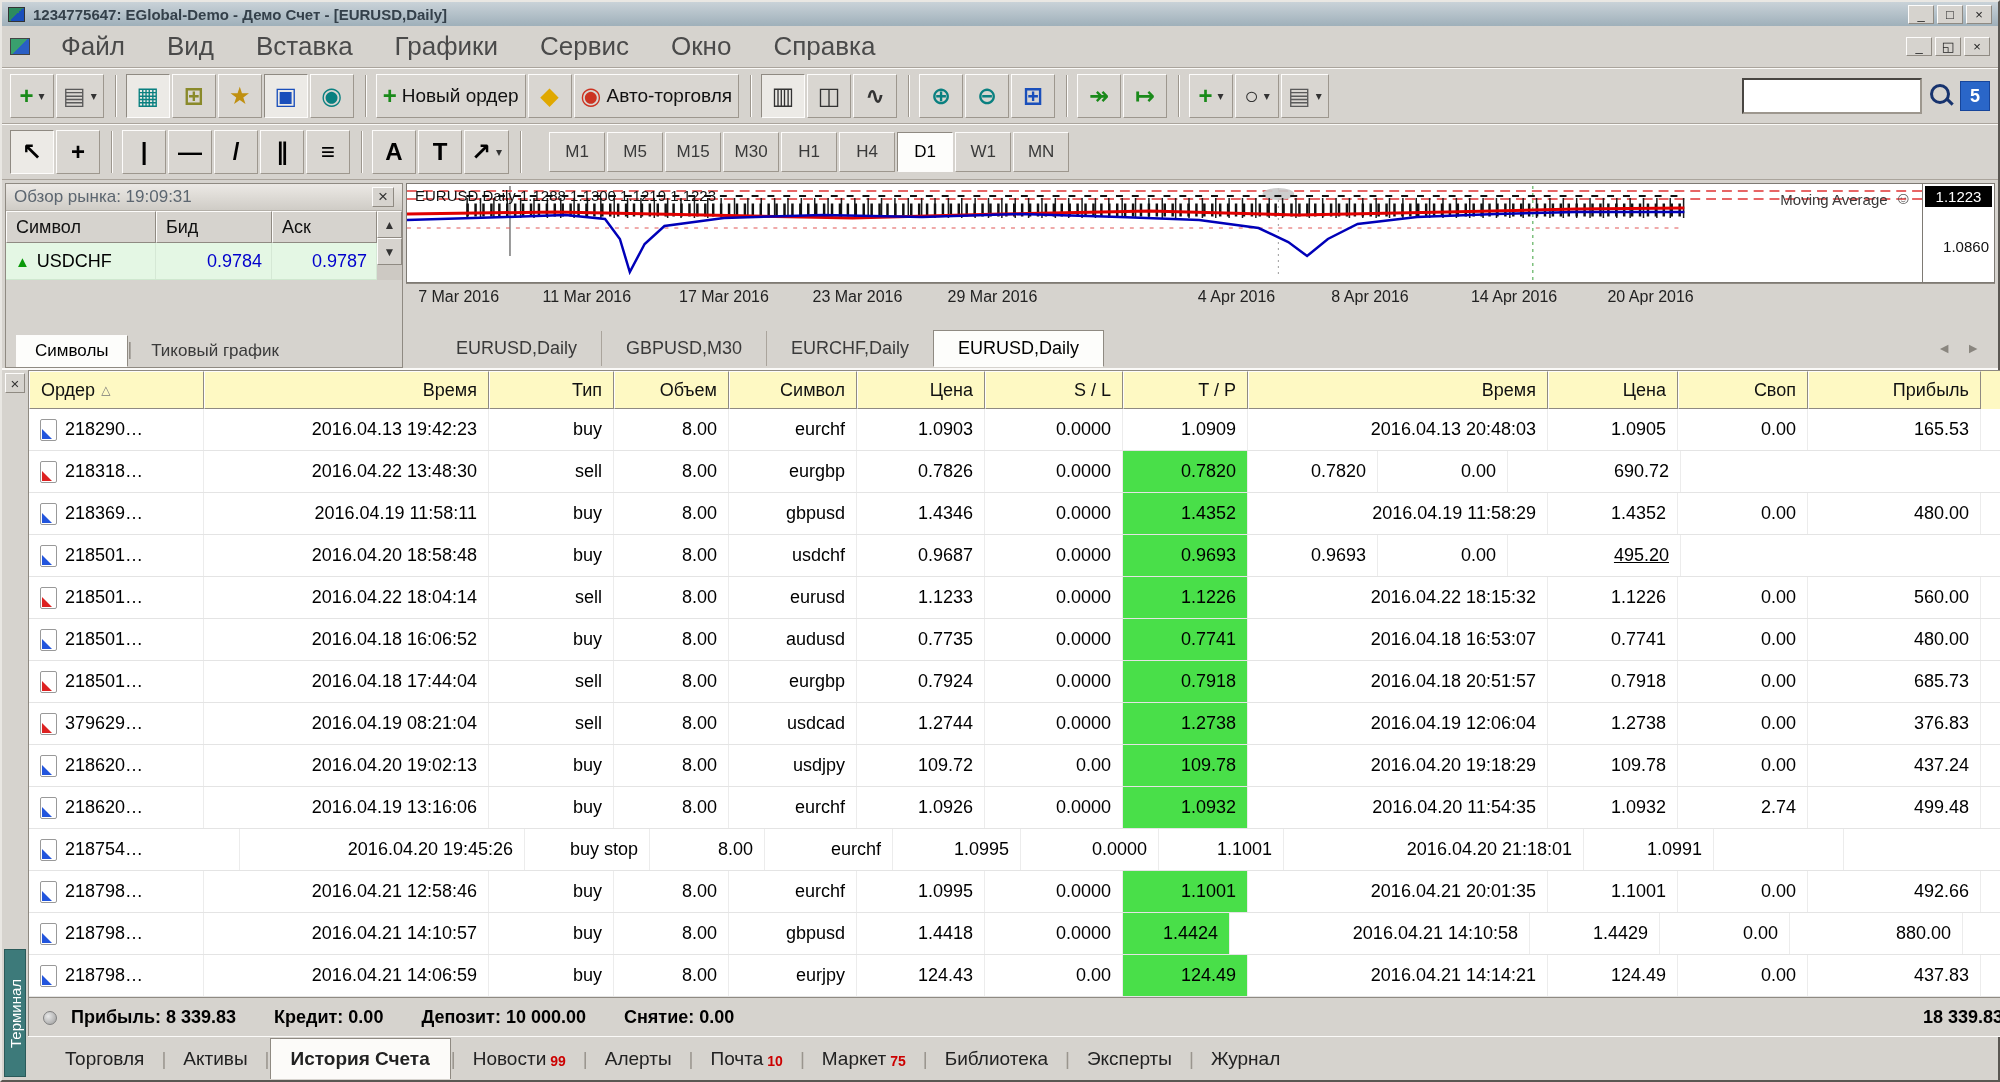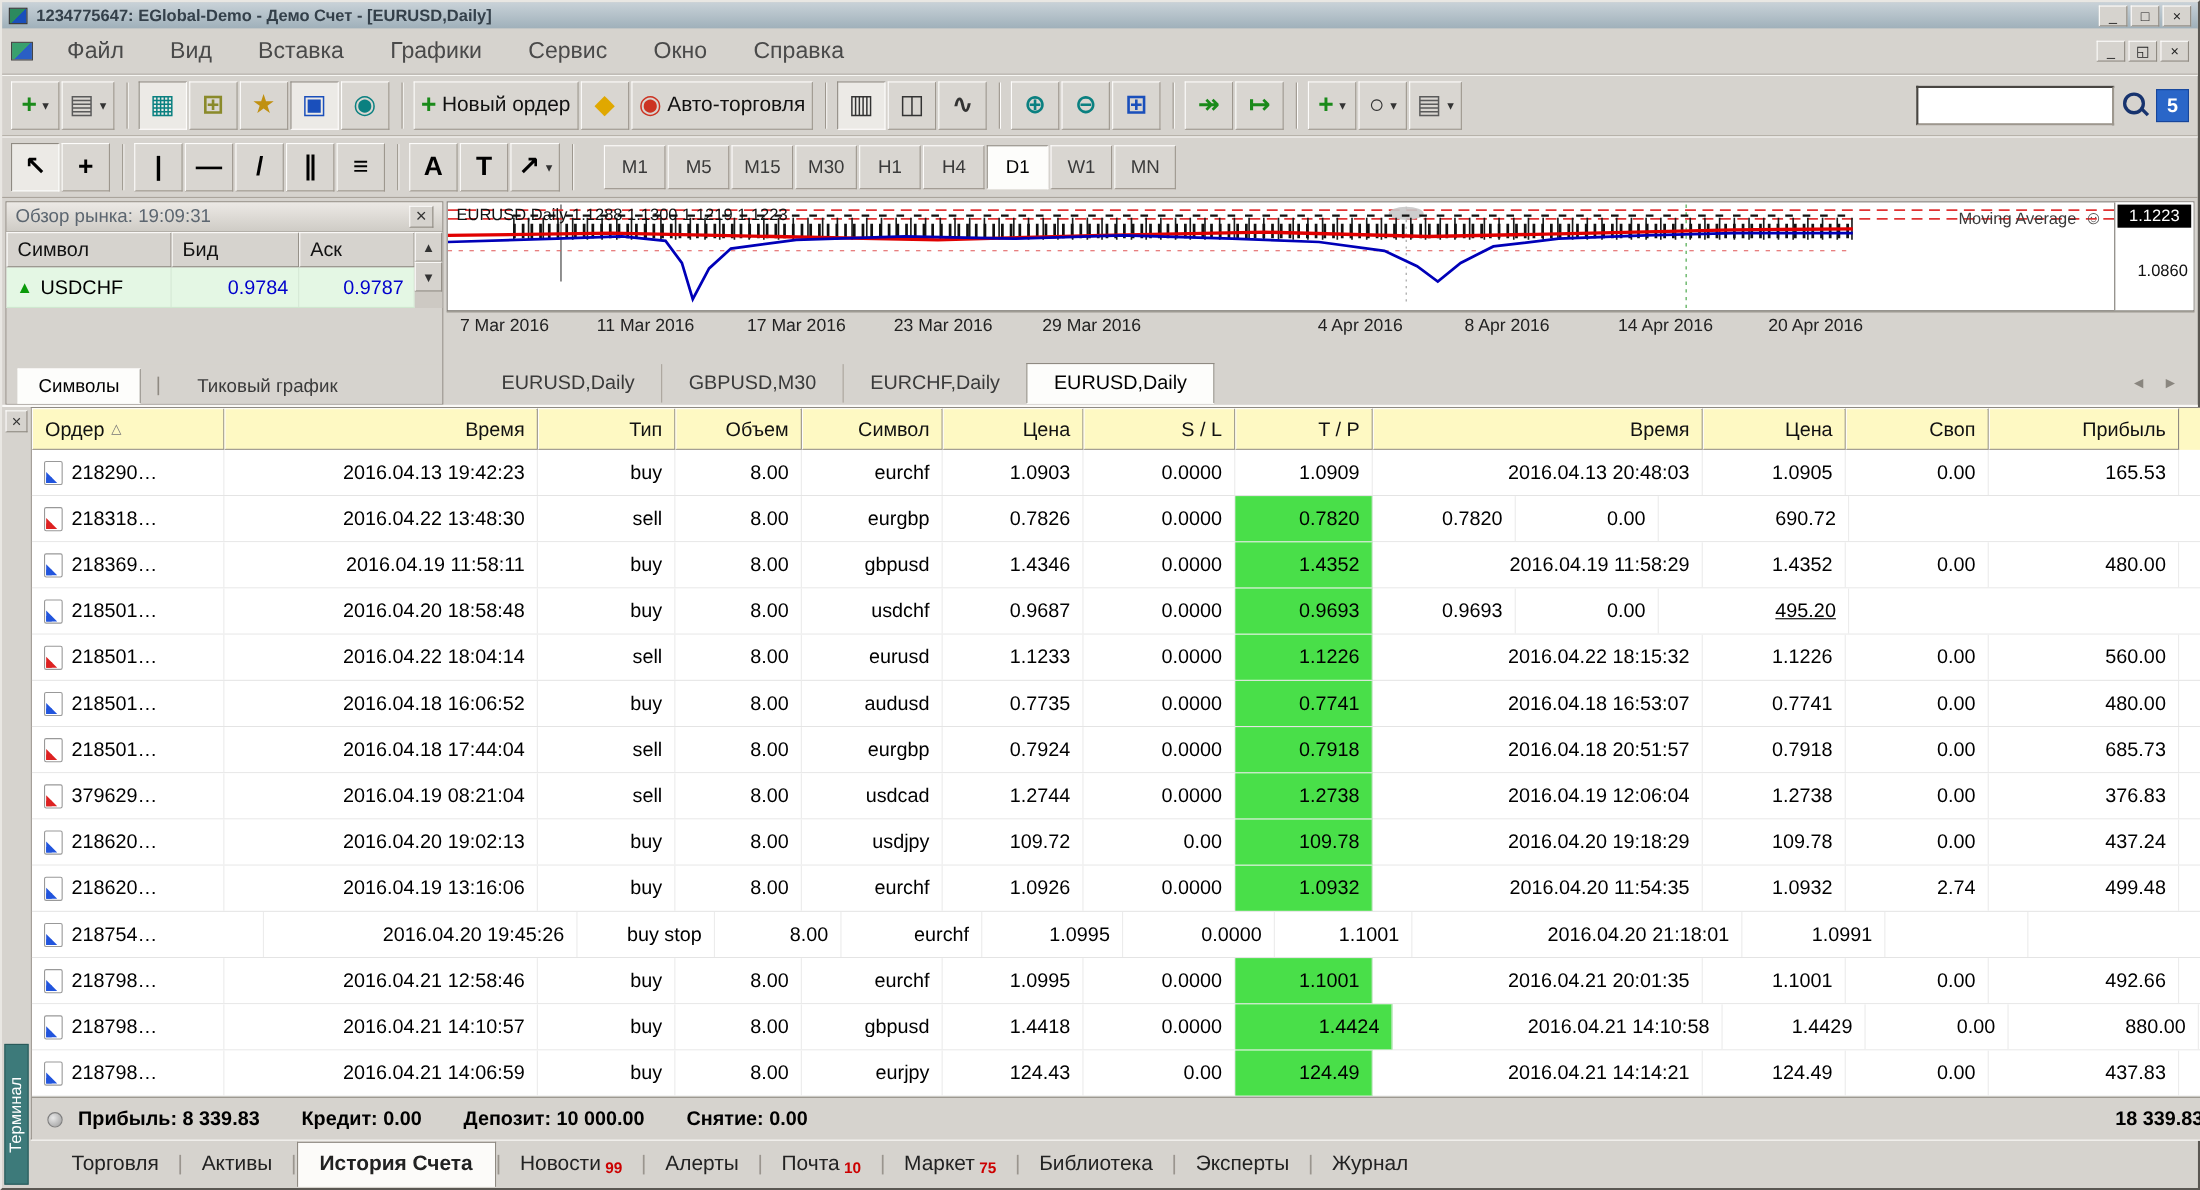--- a/index.html
+++ b/index.html
@@ -12,21 +12,21 @@
   .titlebar { height:24px; flex:0 0 24px; background:linear-gradient(#c9d2d8,#9fb0ba); display:flex; align-items:center; padding:0 6px; gap:8px; }
   .appicon { width:17px; height:15px; background:linear-gradient(135deg,#2c8a5f 50%,#1a4fbb 50%); border:1px solid #333; }
   .ttext { font-size:15px; font-weight:bold; color:#34404a; white-space:nowrap; }
   .winbtns { margin-left:auto; display:flex; gap:3px; }
   .wbtn { width:26px; height:19px; display:flex; align-items:center; justify-content:center; font-size:13px; line-height:1; background:#d6d3ce; border:1px solid; border-color:#fdfcfb #8f8a82 #8f8a82 #fdfcfb; color:#222; }
 
   
   .menubar { height:42px; flex:0 0 42px; display:flex; align-items:center; padding:0 8px; border-bottom:1px solid #aaa49c; background:#d6d3ce; }
   .mdi-icon { width:20px; height:17px; background:linear-gradient(135deg,#39a06e 50%,#2a5fc4 50%); border:1px solid #444; margin-right:10px; }
   .menu-items { display:flex; }
-  .menu-item { padding:6px 21px; font-size:21px; color:#4a4a4a; }
+  .menu-item { padding:6px 21px; font-size:26px; color:#4a4a4a; }
   .mdibtns { margin-left:auto; display:flex; gap:3px; }
 
   
   .toolbar { height:56px; flex:0 0 56px; display:flex; align-items:center; padding:0 8px; border-top:1px solid #fbfaf8; border-bottom:1px solid #aaa49c; }
   .tbgroup { display:flex; align-items:center; }
   .tbtn { min-width:44px; height:44px; padding:0 6px; display:flex; align-items:center; justify-content:center; gap:5px; border:1px solid; border-color:#fdfcfb #9d978e #9d978e #fdfcfb; background:#d9d6d1; margin-right:2px; }
   .tbtn.pressed { border-color:#8f8a82 #fdfcfb #fdfcfb #8f8a82; background:#eceae6; }
   .glyph { font-size:24px; line-height:1; font-weight:bold; }
   .tlabel { font-size:19px; color:#111; white-space:nowrap; }
   .dd { font-size:12px; color:#333; }
@@ -52,21 +52,21 @@
   .mw-grid { flex:1; }
   .mw-cols { display:flex; height:32px; background:#d6d3ce; }
   .mw-col { display:flex; align-items:center; padding:0 9px; font-size:18px; color:#111; border:1px solid; border-color:#fdfcfb #8f8a82 #8f8a82 #fdfcfb; }
   .mw-row { display:flex; height:37px; background:#e4f7e4; border-bottom:1px solid #cfe8cf; }
   .mw-cell { display:flex; align-items:center; padding:0 9px; font-size:18px; border-right:1px solid #d5e8d5; }
   .mw-cell.num { justify-content:flex-end; color:#0000cc; }
   .up-arrow { color:#0a9a0a; font-size:15px; margin-right:7px; }
   .mw-scroll { width:25px; background:#cdc9c3; display:flex; flex-direction:column; }
   .sbtn { width:25px; height:27px; display:flex; align-items:center; justify-content:center; font-size:12px; color:#333; background:#d6d3ce; border:1px solid; border-color:#fdfcfb #8f8a82 #8f8a82 #fdfcfb; }
   .mw-filler { flex:1; background:#d6d3ce; }
-  .mw-tabs { height:36px; display:flex; align-items:flex-end; padding-left:10px; gap:14px; background:#d6d3ce; }
+  .mw-tabs { height:36px; display:flex; align-items:flex-end; padding-left:10px; gap:0; background:#d6d3ce; }
   .mw-tab { padding:5px 18px; font-size:17px; color:#3a3a3a; border:1px solid transparent; }
   .mw-tab.active { background:#fdfdfb; border-color:#fdfcfb #8f8a82 #8f8a82 #fdfcfb; border-bottom-color:#fdfdfb; color:#000; }
   .mw-tabsep { color:#8f8a82; align-self:center; }
 
   .chartp { flex:1; display:flex; flex-direction:column; }
   .chart-frame { height:100px; flex:0 0 100px; display:flex; border:1px solid #7e7a74; background:#fff; }
   .plot { flex:1; position:relative; overflow:hidden; }
   .plot svg { position:absolute; inset:0; width:100%; height:100%; }
   .overlay-info { position:absolute; left:8px; top:3px; font-size:15px; color:#111; white-space:nowrap; }
   .ma-label { position:absolute; right:10px; top:5px; display:flex; align-items:center; gap:7px; font-size:15px; color:#3a3a3a; }
@@ -643,21 +643,21 @@
                 <div class="td" style="width: 175px;">
                   <span class="doc-ic buy"></span>
                   <span>218798…</span>
                 </div>
                 <div class="td a-right" style="width: 285px;">2016.04.21 14:10:57</div>
                 <div class="td a-right" style="width: 125px;">buy</div>
                 <div class="td a-right" style="width: 115px;">8.00</div>
                 <div class="td a-right" style="width: 128px;">gbpusd</div>
                 <div class="td a-right" style="width: 128px;">1.4418</div>
                 <div class="td a-right" style="width: 138px;">0.0000</div>
-                <div class="td a-right hl" style="width: 143px;">1.4424</div>
+                <div class="td a-right hl" style="width: 107px;">1.4424</div>
                 <div class="td a-right" style="width: 300px;">2016.04.21 14:10:58</div>
                 <div class="td a-right" style="width: 130px;">1.4429</div>
                 <div class="td a-right" style="width: 130px;">0.00</div>
                 <div class="td a-right" style="width: 173px;">880.00</div>
               </div>
               <div class="trow">
                 <div class="td" style="width: 175px;">
                   <span class="doc-ic buy"></span>
                   <span>218798…</span>
                 </div>

